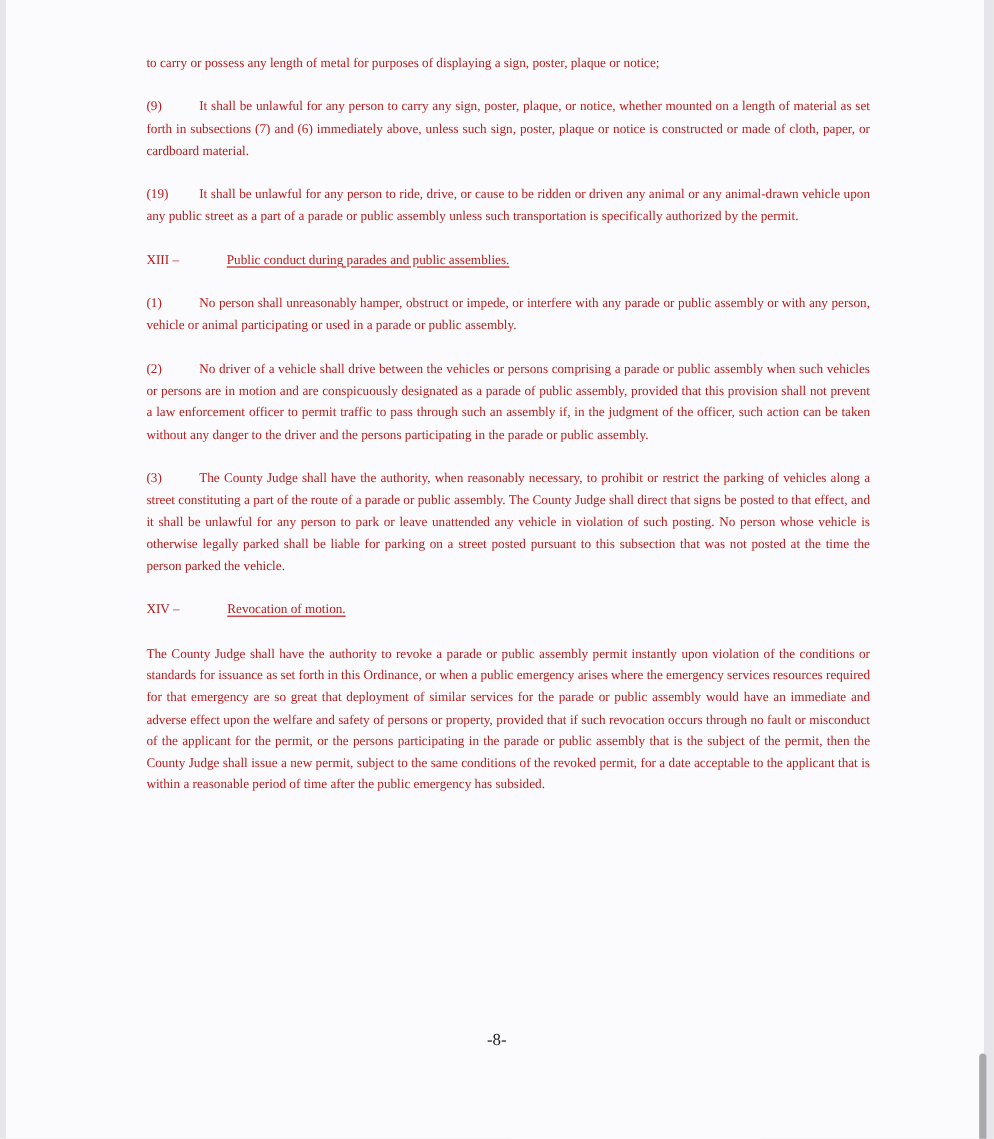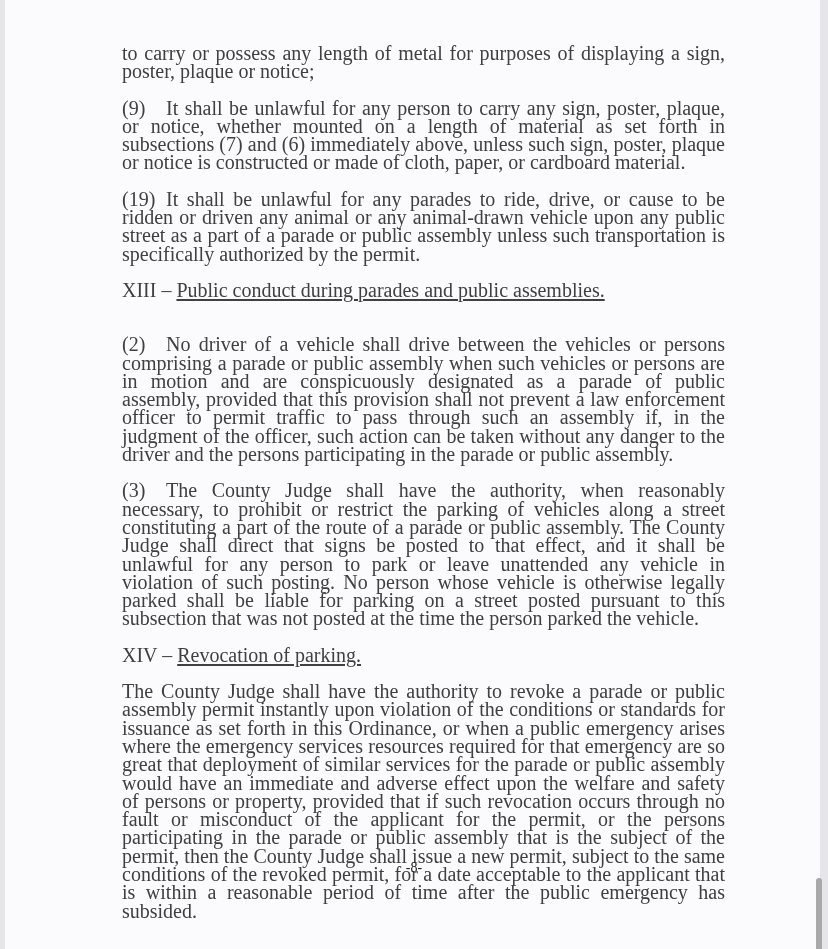--- a/index.html
+++ b/index.html
@@ -8,29 +8,29 @@
     background: #e6e6ea;
     position: relative;
     font-family: "Liberation Serif", "DejaVu Serif", serif;
   }
   .page {
     position: absolute; left: 5px; top: 0; width: 818px; height: 949px;
     background: #fbfbfd;
   }
   .content {
     position: absolute; left: 117px; top: 44px; width: 603px;
-    color: #404040;
-    font-size: 20px;
+    color: #b91c1c;
+    font-size: 11px;
     line-height: 18.3px;
   }
   .para { margin: 0; text-align: justify; }
   .para .num { display: inline-block; width: 44px; }
   .gap { height: 18px; }
   .heading { margin: 0; }
-  .heading .title { text-decoration: underline; text-underline-offset: 2px; }
+  .heading .title { text-decoration: underline; text-underline-offset: 2px; margin-left: 37px; }
   .page-number {
     position: absolute; left: 0; width: 818px; top: 860px;
     text-align: center; font-size: 14px; color: #1c1c1c;
   }
   .scrollbar-track {
     position: absolute; right: 0; top: 0; width: 8px; height: 949px;
     background: #e6e6ea;
   }
   .scrollbar-thumb {
     position: absolute; left: 816px; top: 878px; width: 6px; height: 71px;
@@ -45,43 +45,46 @@
 
     <p class="para">to carry or possess any length of metal for purposes of displaying a sign, poster, plaque or notice;</p>
     <div class="gap"></div>
 
     <p class="para">
       <span class="num">(9)</span><span>It shall be unlawful for any person to carry any sign, poster, plaque, or notice, whether mounted on a length of material as set forth in subsections (7) and (6) immediately above, unless such sign, poster, plaque or notice is constructed or made of cloth, paper, or cardboard material.</span>
     </p>
     <div class="gap"></div>
 
     <p class="para">
-      <span class="num">(19)</span><span>It shall be unlawful for any parades to ride, drive, or cause to be ridden or driven any animal or any animal-drawn vehicle upon any public street as a part of a parade or public assembly unless such transportation is specifically authorized by the permit.</span>
+      <span class="num">(19)</span><span>It shall be unlawful for any person to ride, drive, or cause to be ridden or driven any animal or any animal-drawn vehicle upon any public street as a part of a parade or public assembly unless such transportation is specifically authorized by the permit.</span>
     </p>
     <div class="gap"></div>
 
     <p class="heading">
       <span>XIII – </span><span class="title">Public conduct during parades and public assemblies.</span>
     </p>
     <div class="gap"></div>
 
+    <p class="para">
+      <span class="num">(1)</span><span>No person shall unreasonably hamper, obstruct or impede, or interfere with any parade or public assembly or with any person, vehicle or animal participating or used in a parade or public assembly.</span>
+    </p>
     <div class="gap"></div>
 
     <p class="para">
       <span class="num">(2)</span><span>No driver of a vehicle shall drive between the vehicles or persons comprising a parade or public assembly when such vehicles or persons are in motion and are conspicuously designated as a parade of public assembly, provided that this provision shall not prevent a law enforcement officer to permit traffic to pass through such an assembly if, in the judgment of the officer, such action can be taken without any danger to the driver and the persons participating in the parade or public assembly.</span>
     </p>
     <div class="gap"></div>
 
     <p class="para">
       <span class="num">(3)</span><span>The County Judge shall have the authority, when reasonably necessary, to prohibit or restrict the parking of vehicles along a street constituting a part of the route of a parade or public assembly. The County Judge shall direct that signs be posted to that effect, and it shall be unlawful for any person to park or leave unattended any vehicle in violation of such posting. No person whose vehicle is otherwise legally parked shall be liable for parking on a street posted pursuant to this subsection that was not posted at the time the person parked the vehicle.</span>
     </p>
     <div class="gap"></div>
 
     <p class="heading">
-      <span>XIV – </span><span class="title">Revocation of parking.</span>
+      <span>XIV – </span><span class="title">Revocation of motion.</span>
     </p>
     <div class="gap"></div>
 
     <p class="para">The County Judge shall have the authority to revoke a parade or public assembly permit instantly upon violation of the conditions or standards for issuance as set forth in this Ordinance, or when a public emergency arises where the emergency services resources required for that emergency are so great that deployment of similar services for the parade or public assembly would have an immediate and adverse effect upon the welfare and safety of persons or property, provided that if such revocation occurs through no fault or misconduct of the applicant for the permit, or the persons participating in the parade or public assembly that is the subject of the permit, then the County Judge shall issue a new permit, subject to the same conditions of the revoked permit, for a date acceptable to the applicant that is within a reasonable period of time after the public emergency has subsided.</p>
   </div>
 
   <div class="page-number">-8-</div>
 </div>
 
 <div class="scrollbar-track"></div>

